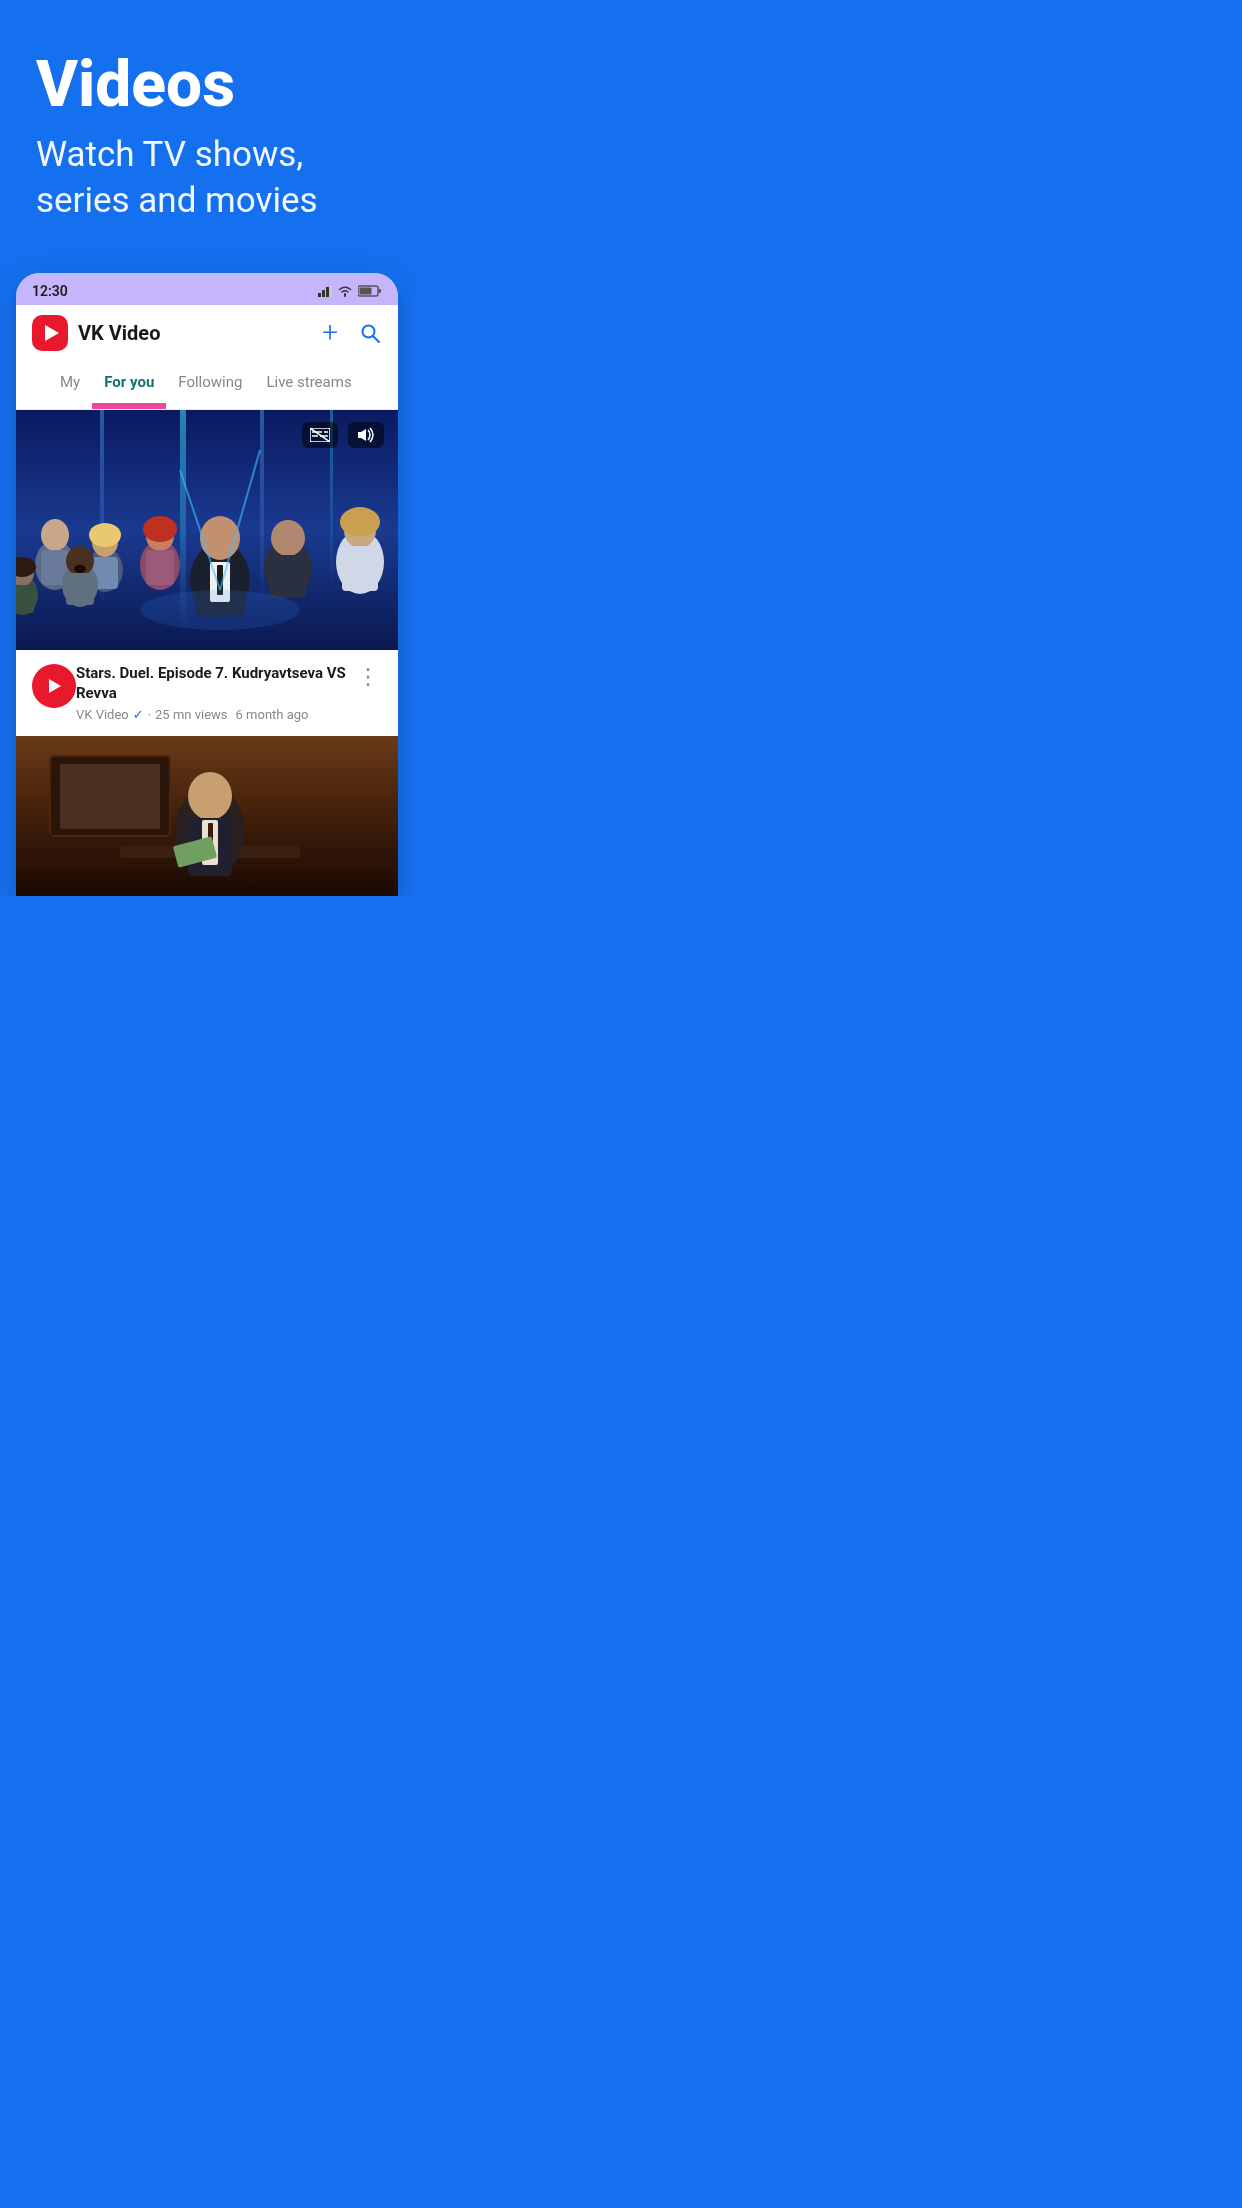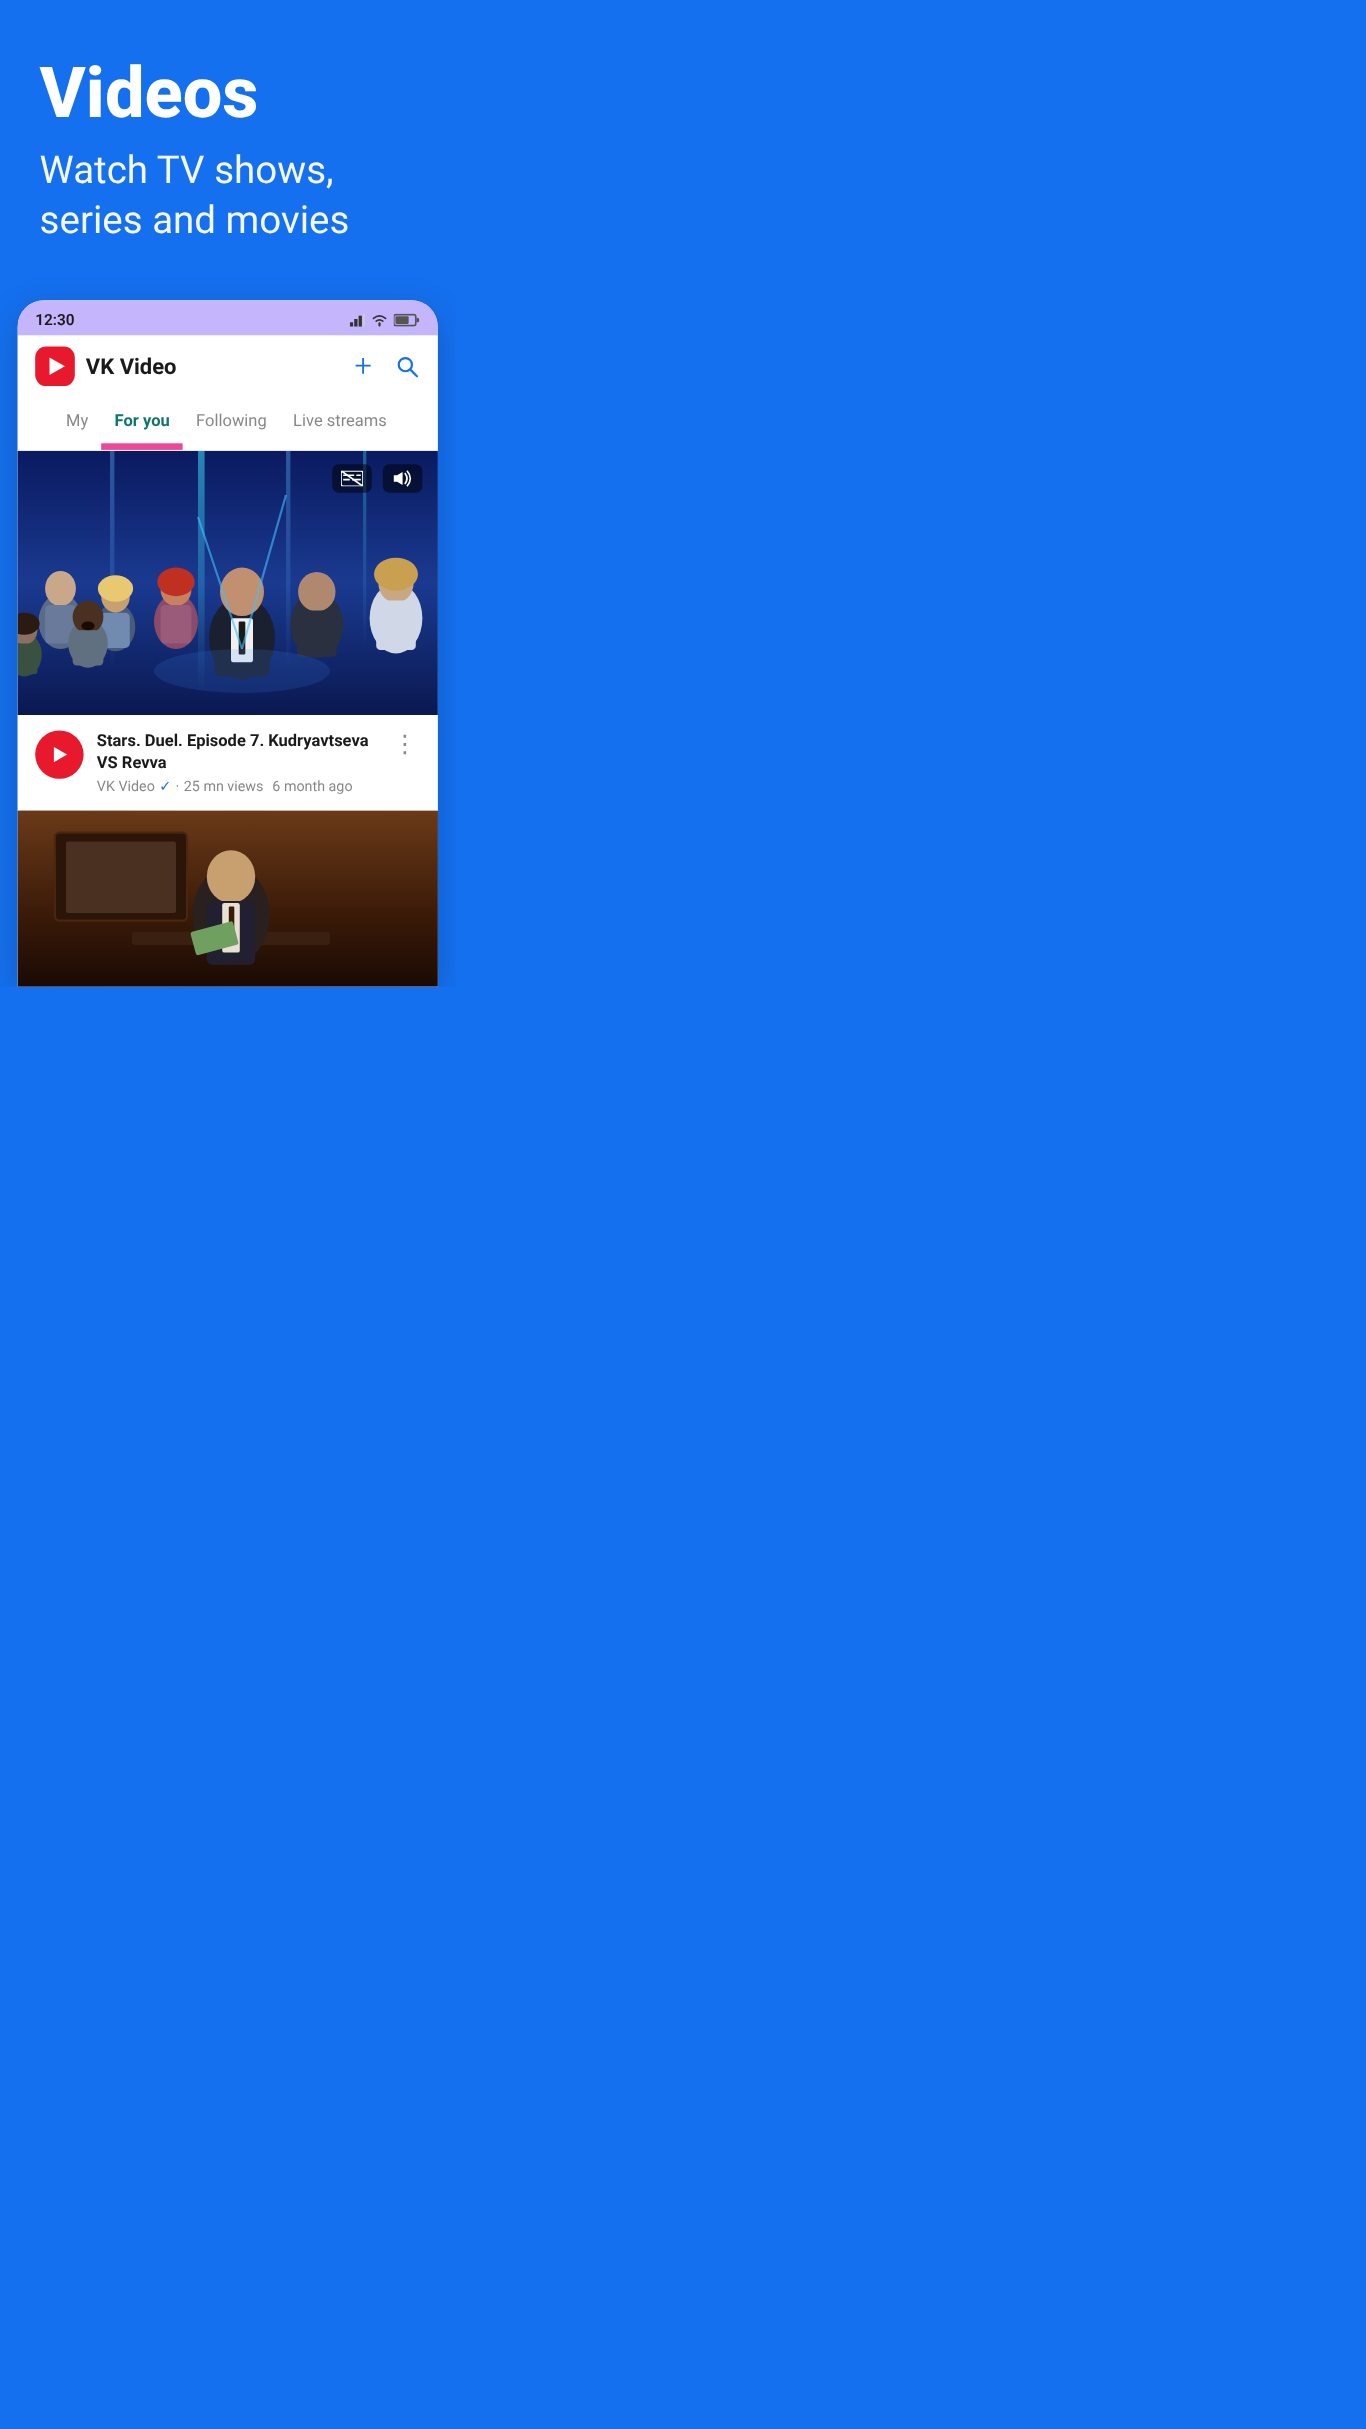--- a/index.html
+++ b/index.html
@@ -171,21 +171,20 @@
       display: flex;
       align-items: center;
       justify-content: center;
     }
 
     .video-info-card {
       background: white;
       padding: 14px 16px 14px 16px;
       display: flex;
       align-items: flex-start;
-      gap: 12px;
     }
 
     .video-channel-logo {
       width: 44px;
       height: 44px;
       background: #e8192c;
       border-radius: 50%;
       display: flex;
       align-items: center;
       justify-content: center;

